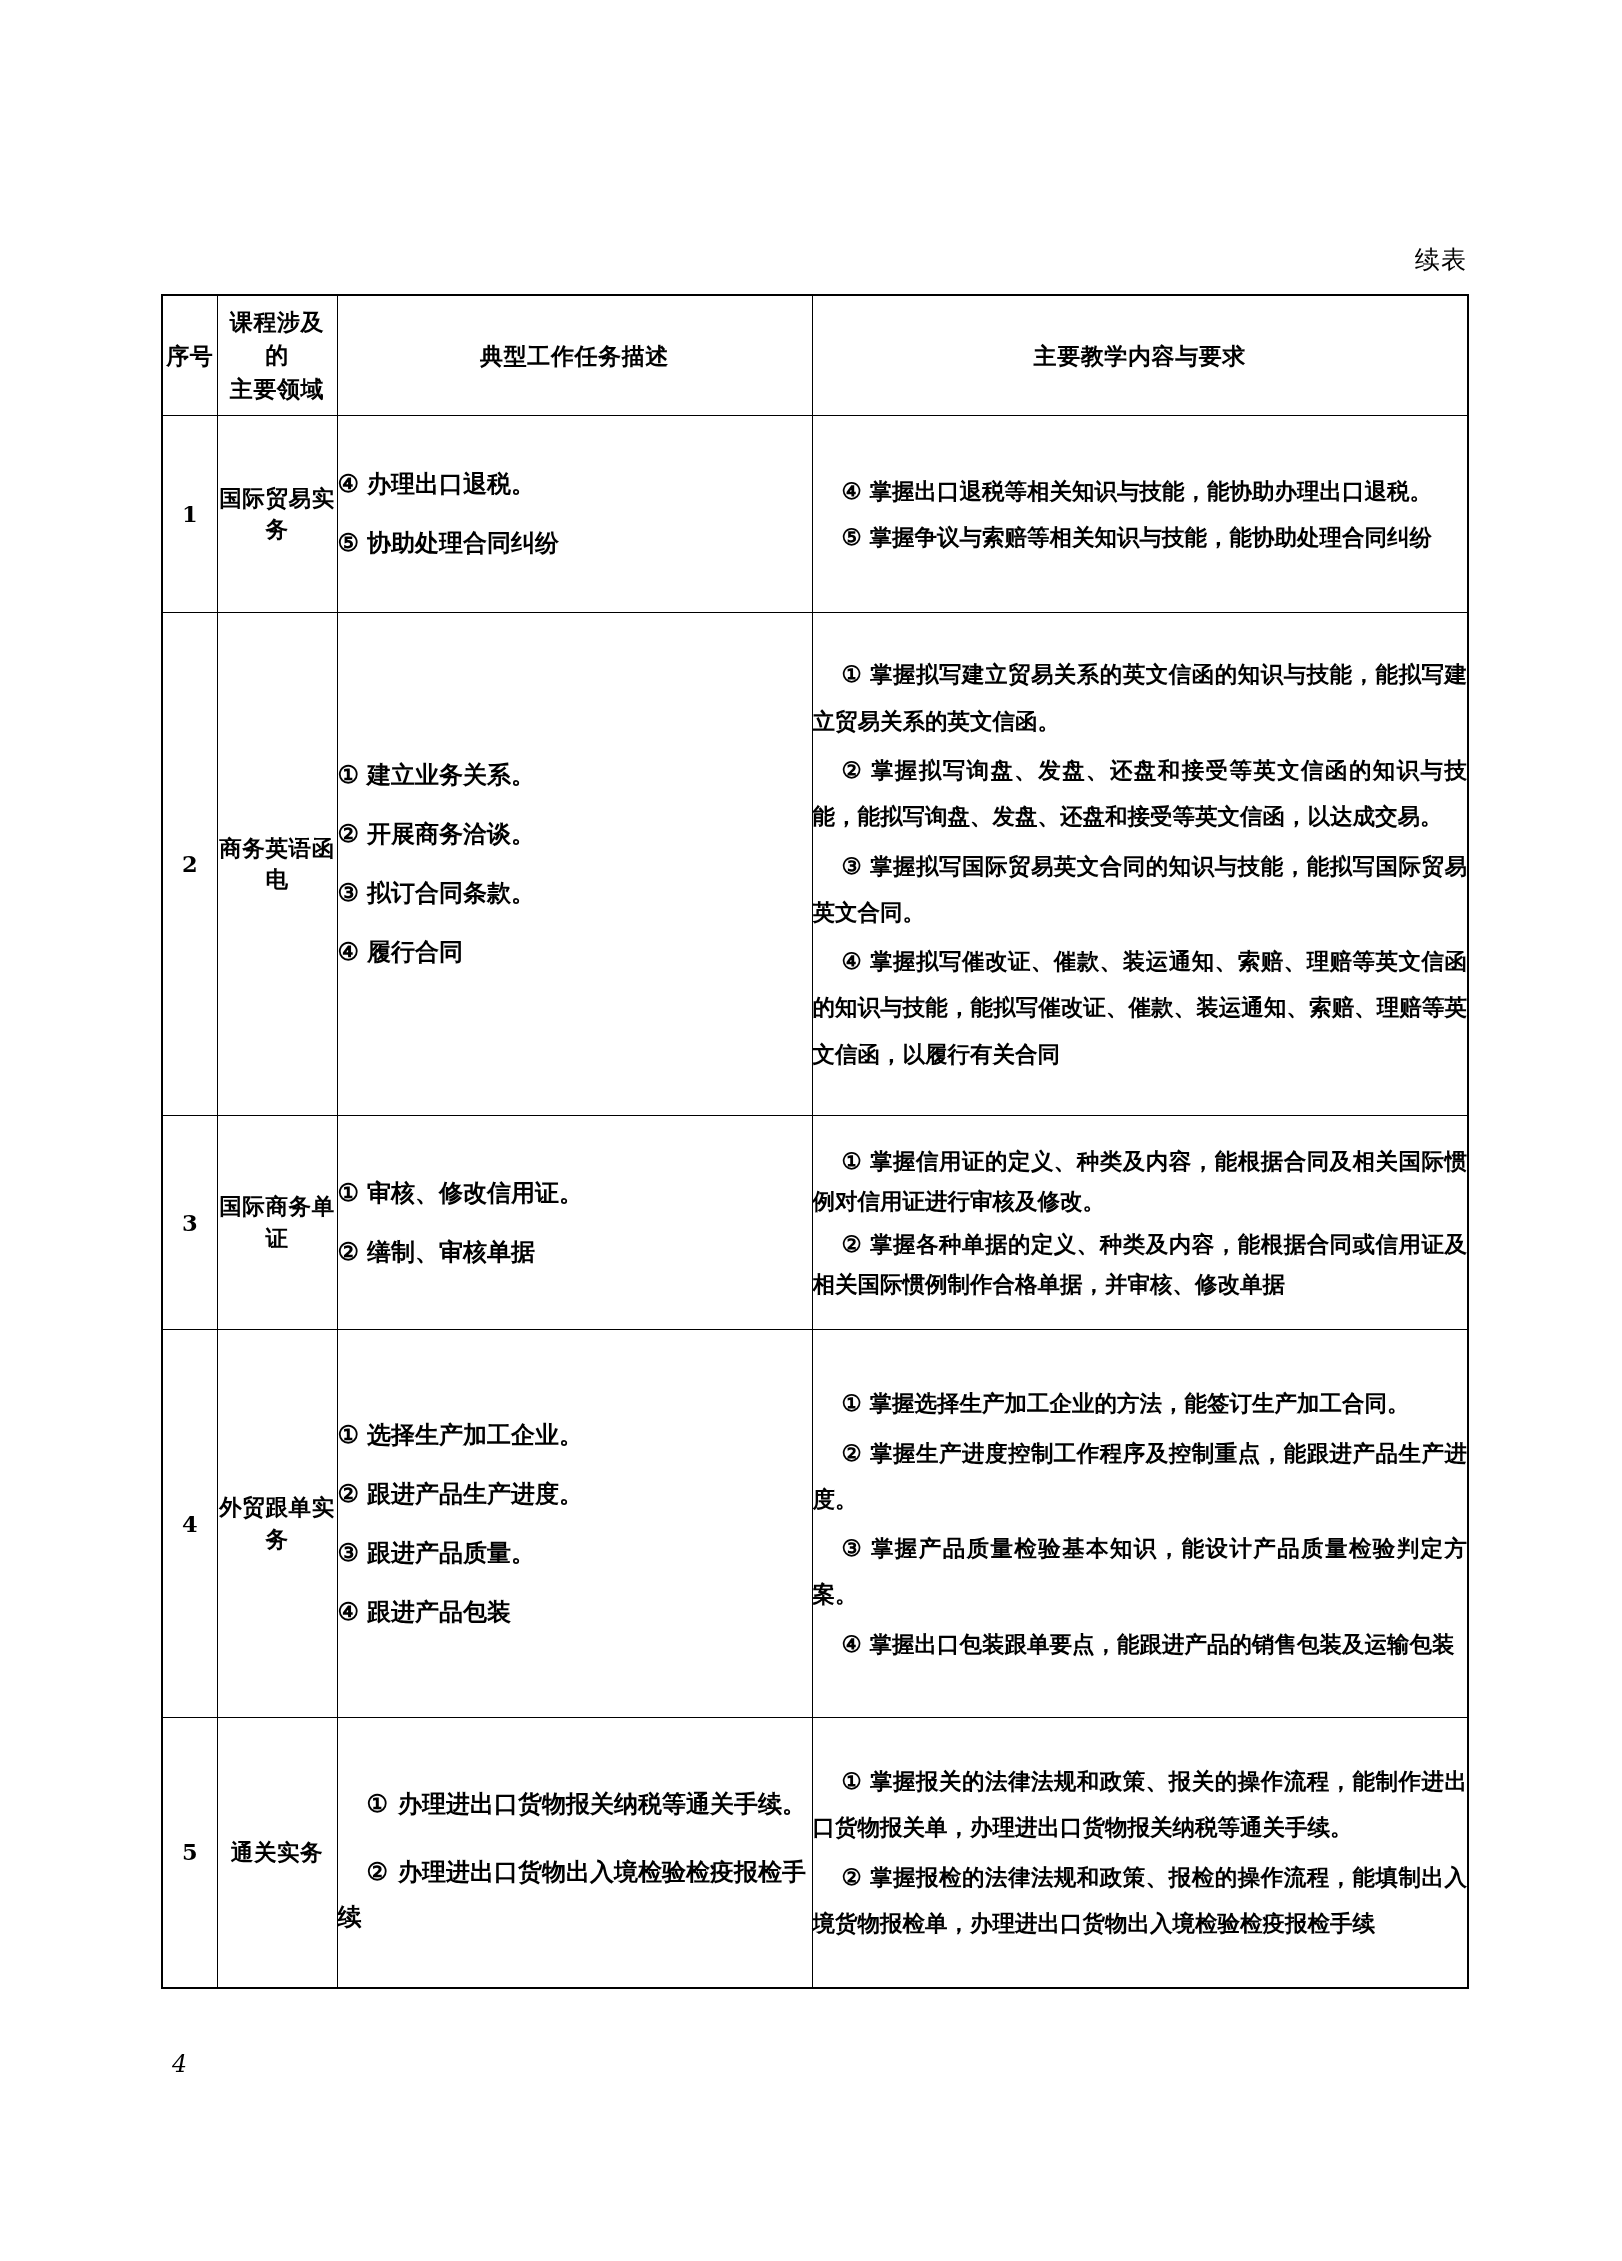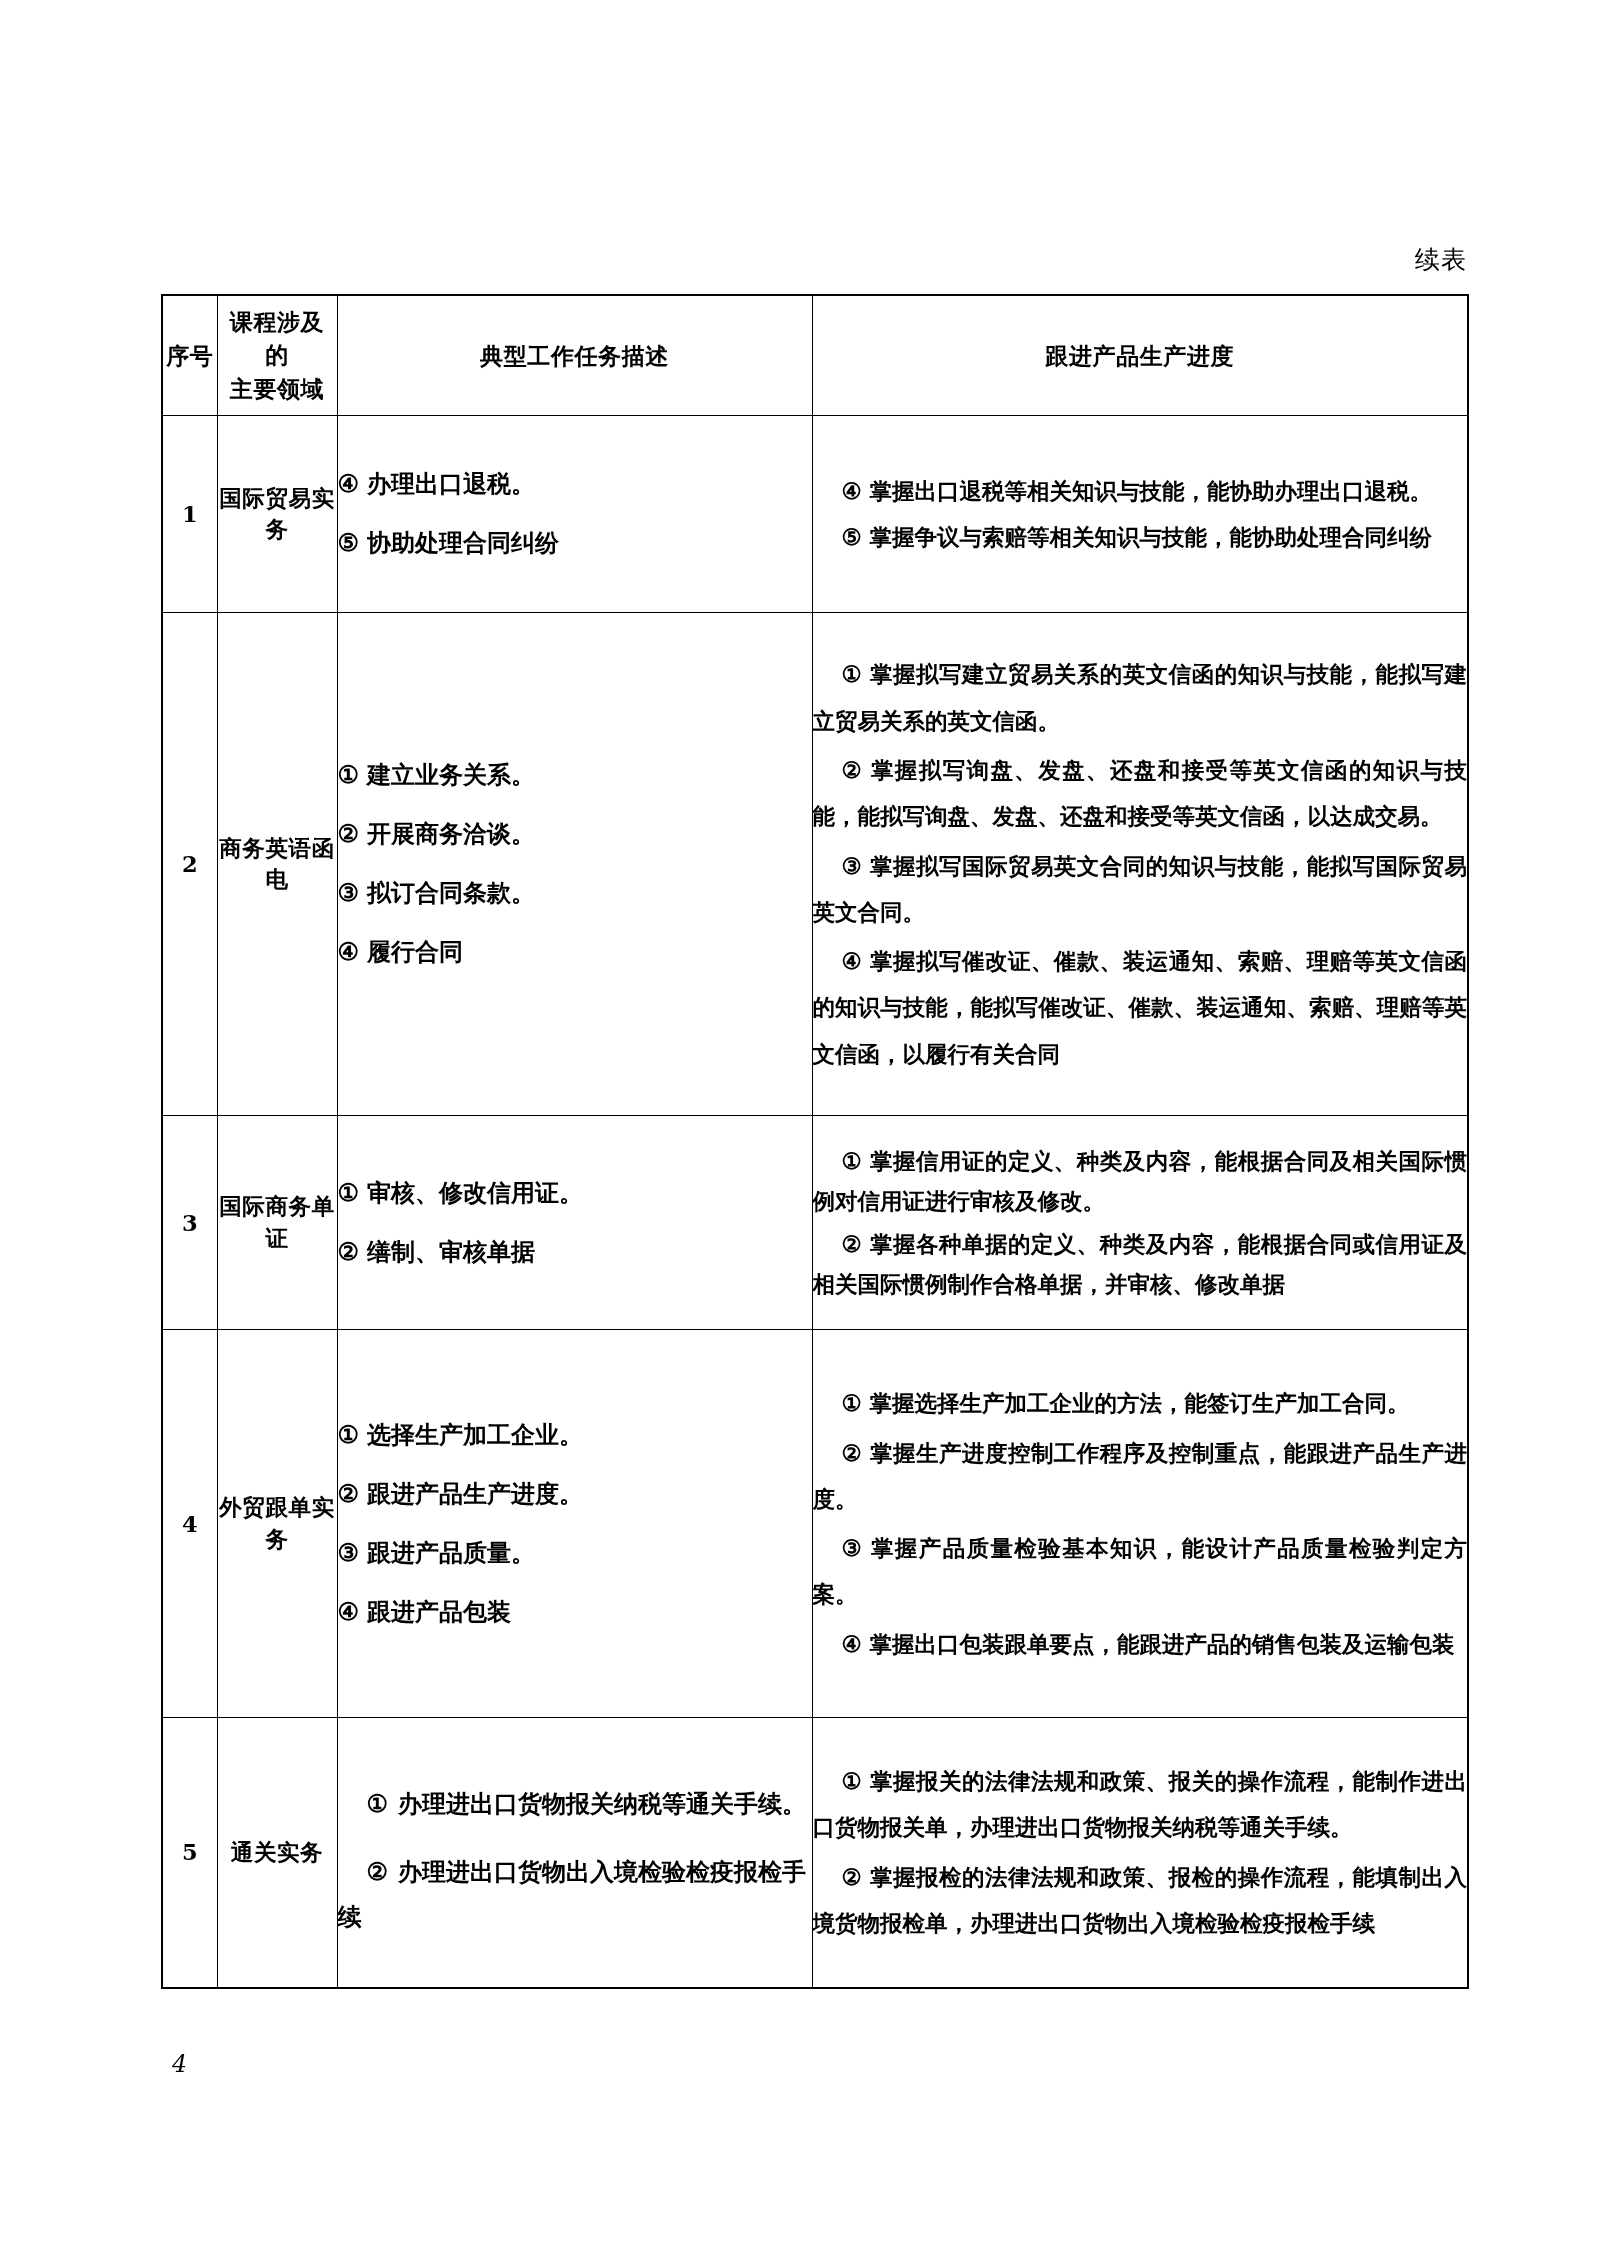--- a/index.html
+++ b/index.html
@@ -161,21 +161,21 @@
         <col class="c-req">
       </colgroup>
       <thead>
         <tr>
           <td>序号</td>
           <td class="hdr-two-line">
             <div>课程涉及的</div>
             <div>主要领域</div>
           </td>
           <td>典型工作任务描述</td>
-          <td>跟进产品生产进度</td>
+          <td>主要教学内容与要求</td>
         </tr>
       </thead>
       <tbody>
 
         <tr style="height:197px">
           <td class="col-no">1</td>
           <td class="col-field">国际贸易实务</td>
           <td class="col-task">
             <div class="litem">
               <span class="mk">④</span><span>办理出口退税。</span>

